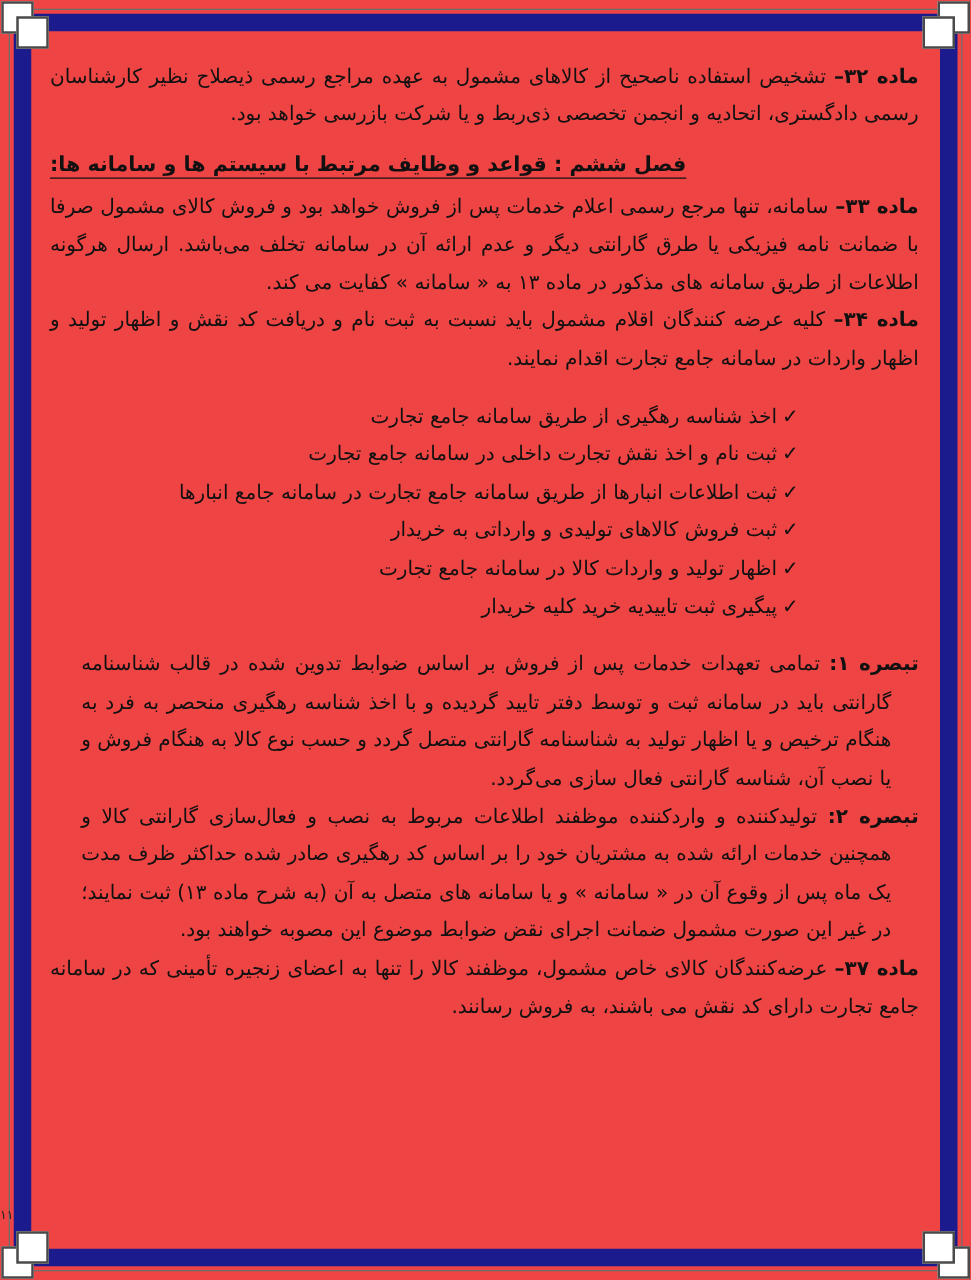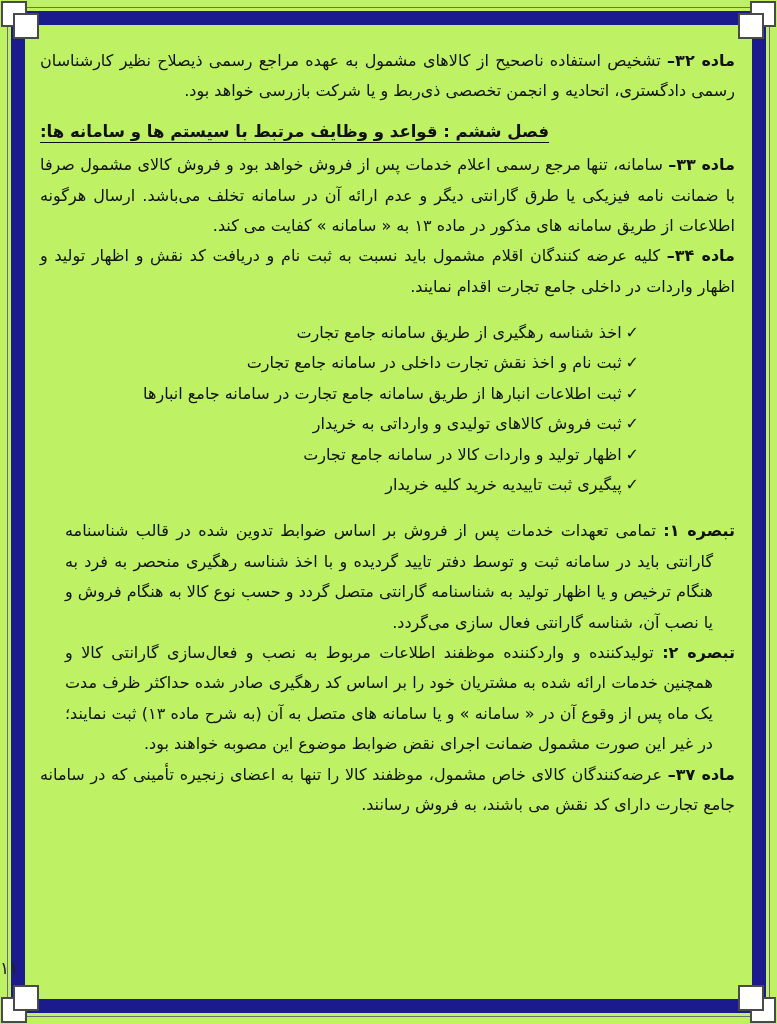--- a/index.html
+++ b/index.html
@@ -1,20 +1,20 @@
 <!DOCTYPE html>
 <html lang="fa"><head>
 <meta charset="utf-8">
 <style>
   html, body { margin: 0; padding: 0; background: #ffffff; }
   .page {
     position: relative;
     width: 777px;
     height: 1024px;
-    background: #bef264;
+    background: #ef4444;
     overflow: hidden;
     font-family: "DejaVu Sans", sans-serif;
     color: #111111;
   }
   
   .frame-outer {
     position: absolute; inset: 7px;
     border: 1px solid #6e6e6e;
   }
   .frame-navy {
@@ -73,21 +73,21 @@
   .checklist li { margin: 0; }
   .check {
     display: inline-block;
     margin-left: 4px;
     font-weight: normal;
   }
   .page-number {
     position: absolute;
     bottom: 46px; left: 0; right: 0;
     text-align: left;
-    font-size: 17px;
+    font-size: 10px;
     color: #222222;
   }
 </style>
 </head>
 <body>
 
 <div class="page">
 
   <div class="frame-outer"></div>
   <div class="frame-navy"></div>
@@ -101,21 +101,21 @@
   <div class="corner-square c-br-b"></div>
 
   <div class="content">
 
     <p class="para"><b>ماده ۳۲–</b> <span>تشخیص استفاده ناصحیح از کالاهای مشمول به عهده مراجع رسمی ذیصلاح نظیر کارشناسان رسمی دادگستری، اتحادیه و انجمن تخصصی ذی‌ربط و یا شرکت بازرسی خواهد بود.</span></p>
 
     <h2 class="chapter-heading">فصل ششم : قواعد و وظایف مرتبط با سیستم ها و سامانه ها:</h2>
 
     <p class="para"><b>ماده ۳۳–</b> <span>سامانه، تنها مرجع رسمی اعلام خدمات پس از فروش خواهد بود و فروش کالای مشمول صرفا با ضمانت نامه فیزیکی یا طرق گارانتی دیگر و عدم ارائه آن در سامانه تخلف می‌باشد. ارسال هرگونه اطلاعات از طریق سامانه های مذکور در ماده ۱۳ به « سامانه » کفایت می کند.</span></p>
 
-    <p class="para"><b>ماده ۳۴–</b> <span>کلیه عرضه کنندگان اقلام مشمول باید نسبت به ثبت نام و دریافت کد نقش و اظهار تولید و اظهار واردات در داخلی جامع تجارت اقدام نمایند.</span></p>
+    <p class="para"><b>ماده ۳۴–</b> <span>کلیه عرضه کنندگان اقلام مشمول باید نسبت به ثبت نام و دریافت کد نقش و اظهار تولید و اظهار واردات در سامانه جامع تجارت اقدام نمایند.</span></p>
 
 
 
     <ul class="checklist">
       <li><span class="check">✓</span><span>اخذ شناسه رهگیری از طریق سامانه جامع تجارت</span></li>
       <li><span class="check">✓</span><span>ثبت نام و اخذ نقش تجارت داخلی در سامانه جامع تجارت</span></li>
       <li><span class="check">✓</span><span>ثبت اطلاعات انبارها از طریق سامانه جامع تجارت در سامانه جامع انبارها</span></li>
       <li><span class="check">✓</span><span>ثبت فروش کالاهای تولیدی و وارداتی به خریدار</span></li>
       <li><span class="check">✓</span><span>اظهار تولید و واردات کالا در سامانه جامع تجارت</span></li>
       <li><span class="check">✓</span><span>پیگیری ثبت تاییدیه خرید کلیه خریدار</span></li>

